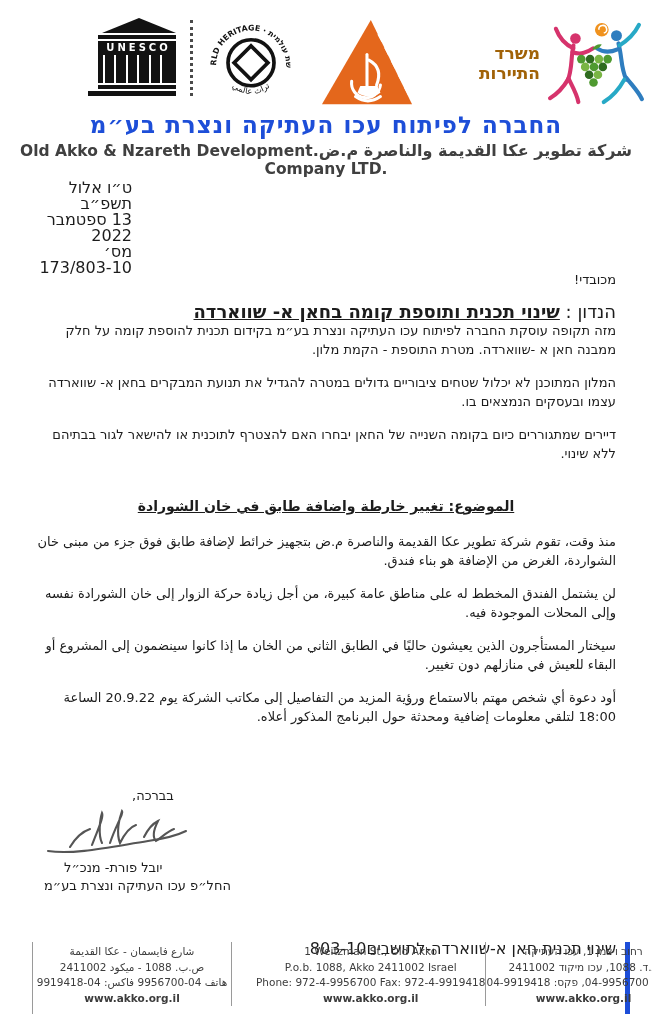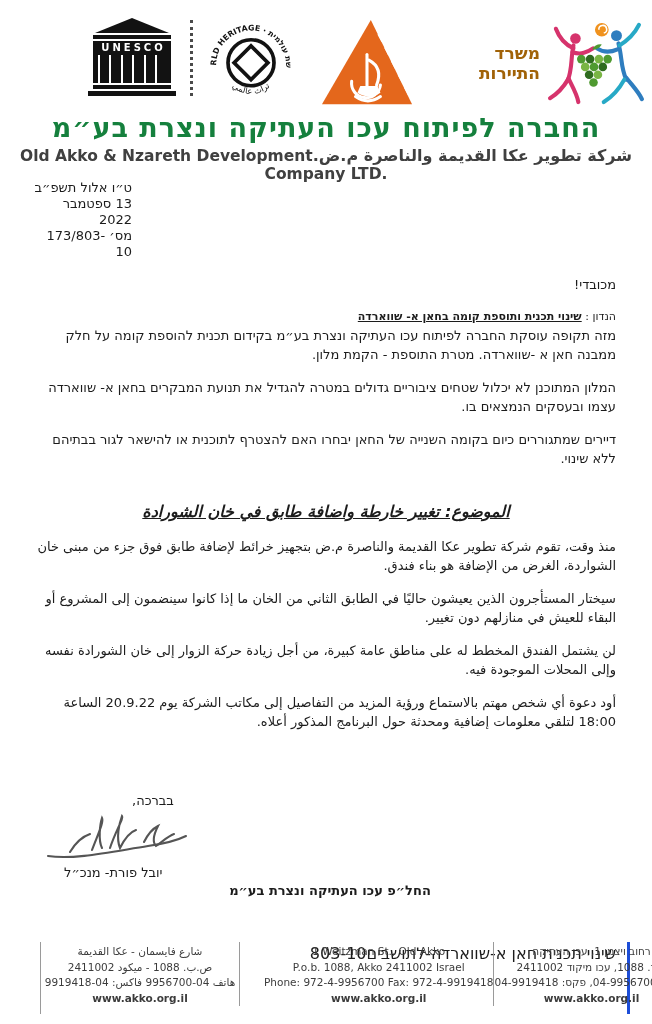--- a/index.html
+++ b/index.html
@@ -4,68 +4,68 @@
 <style>
   html,body{margin:0;padding:0;background:#e8e8e8;}
   .page{
     position:relative;width:652px;height:1024px;background:#ffffff;
     margin:0 auto;overflow:hidden;
     font-family:"DejaVu Sans",sans-serif;color:#1c1c1c;
   }
   
   .letterhead{padding-top:14px;}
   .logos-row{display:flex;align-items:flex-start;justify-content:flex-start;height:96px;padding-left:88px;}
-  .unesco{display:flex;flex-direction:column;align-items:center;margin-top:4px;}
+  .unesco{display:flex;flex-direction:column;align-items:flex-end;margin-top:4px;}
   .unesco-roof{width:0;height:0;border-left:37px solid transparent;border-right:37px solid transparent;border-bottom:15px solid #121212;}
   .unesco-lintel{width:78px;height:4px;background:#121212;margin-top:2px;}
   .unesco-body{width:78px;height:42px;background:#121212;display:flex;flex-direction:column;align-items:center;margin-top:2px;}
   .unesco-word{color:#fff;font-size:10px;font-weight:bold;letter-spacing:3px;padding-left:3px;margin-top:1px;}
   .unesco-pillars{width:68px;flex:1;margin-top:2px;background:repeating-linear-gradient(90deg,#fff 0 2px,#121212 2px 11.4px);}
   .unesco-base{width:78px;height:4px;background:#121212;margin-top:2px;}
   .unesco-base2{width:88px;height:5px;background:#121212;margin-top:2px;}
   .dotted-divider{border-left:3px dotted #4a4a4a;height:76px;margin:6px 12px 0 14px;}
   .wh-logo{margin-top:0;}
   .akko-logo{margin:4px 0 0 22px;}
   .ministry{display:flex;align-items:center;margin-left:64px;margin-top:6px;}
   .ministry-text{color:#a16207;font-weight:bold;font-size:17px;line-height:20px;text-align:right;margin-right:4px;}
   
   .company-title{
-    text-align:center;color:#15803d;font-weight:bold;font-size:27px;
+    text-align:center;color:#1d4ed8;font-weight:bold;font-size:23px;
     margin-top:2px;letter-spacing:1px;
   }
   .company-sub{direction:rtl;text-align:center;color:#404040;font-weight:bold;font-size:15.5px;margin-top:3px;}
   .company-sub .ar{font-size:16px;}
   
   .letter-body{direction:rtl;text-align:right;padding:0 36px;font-size:13px;line-height:19px;}
   .date-block{
     position:absolute;top:180px;left:30px;width:102px;
-    direction:rtl;text-align:right;font-size:13px;line-height:16px;
+    direction:rtl;text-align:right;font-size:16px;line-height:16px;
   }
   .salutation{margin-top:92px;}
-  .subject-line{margin-top:13px;font-size:11px;}
+  .subject-line{margin-top:13px;font-size:18px;}
   .subject-line .subj{font-weight:bold;text-decoration:underline;}
   .letter-body p{margin:0 0 14px;}
   .p-first{margin-top:19px;}
   .ar-subject{
     text-align:center;font-weight:bold;text-decoration:underline;
-    font-size:16px;margin-top:34px;margin-bottom:16px;font-style:italic;
+    font-size:14px;margin-top:34px;margin-bottom:16px;
   }
   .ar-par{font-size:13px;}
   
   .sig-block{margin-top:60px;direction:rtl;}
   .sig-closing{text-align:left;padding-left:96px;}
   .sig-art{display:block;margin:2px 0 0 0;float:left;margin-left:4px;}
   .sig-name{clear:left;text-align:left;padding-left:28px;margin-top:-14px;line-height:18px;}
-  .sig-co{text-align:center;padding-left:8px;line-height:18px;font-weight:bold;}
+  .sig-co{text-align:left;padding-left:8px;line-height:18px;}
   .ref-line{margin-top:44px;font-size:16px;direction:rtl;}
   
   .contact-footer{
-    position:absolute;left:40px;right:22px;top:942px;height:72px;
+    position:absolute;left:32px;right:22px;top:942px;height:72px;
     display:flex;align-items:flex-start;
-    border-left:1px solid #9a9a9a;border-right:3px solid #1d4ed8;
+    border-left:1px solid #9a9a9a;border-right:5px solid #1d4ed8;
     font-size:10.5px;line-height:15.5px;color:#3c3c3c;
   }
   .f-col{flex:1;text-align:center;padding-top:2px;}
   .f-col > div{white-space:nowrap;}
   .f-col-ar{flex:0 0 198px;direction:rtl;}
   .f-col-en{flex:0 0 210px;border-left:1px solid #9a9a9a;border-right:1px solid #9a9a9a;padding-left:24px;}
   .f-col-he{flex:1;direction:rtl;}
   .f-url{font-weight:600;}
 </style>
 </head>
@@ -185,22 +185,22 @@
       <span>הנדון :</span>
       <span class="subj">שינוי תכנית ותוספת קומה בחאן א- שווארדה</span>
     </div>
 
     <p class="p-first">מזה תקופה עוסקת החברה לפיתוח עכו העתיקה ונצרת בע״מ בקידום תכנית להוספת קומה על חלק ממבנה חאן א -שווארדה. מטרת התוספת - הקמת מלון.</p>
     <p>המלון המתוכנן לא יכלול שטחים ציבוריים גדולים במטרה להגדיל את תנועת המבקרים בחאן א- שווארדה עצמו ובעסקים הנמצאים בו.</p>
     <p>דיירים שמתגוררים כיום בקומה השנייה של החאן יבחרו האם להצטרף לתוכנית או להישאר לגור בבתיהם ללא שינוי.</p>
 
     <div class="ar-subject">الموضوع: تغيير خارطة واضافة طابق في خان الشورادة</div>
     <p class="ar-par">منذ وقت، تقوم شركة تطوير عكا القديمة والناصرة م.ض بتجهيز خرائط لإضافة طابق فوق جزء من مبنى خان الشواردة، الغرض من الإضافة هو بناء فندق.</p>
+    <p class="ar-par">لن يشتمل الفندق المخطط له على مناطق عامة كبيرة، من أجل زيادة حركة الزوار إلى خان الشورادة نفسه وإلى المحلات الموجودة فيه.</p>
     <p class="ar-par">سيختار المستأجرون الذين يعيشون حاليًا في الطابق الثاني من الخان ما إذا كانوا سينضمون إلى المشروع أو البقاء للعيش في منازلهم دون تغيير.</p>
-    <p class="ar-par">لن يشتمل الفندق المخطط له على مناطق عامة كبيرة، من أجل زيادة حركة الزوار إلى خان الشورادة نفسه وإلى المحلات الموجودة فيه.</p>
     <p class="ar-par">أود دعوة أي شخص مهتم بالاستماع ورؤية المزيد من التفاصيل إلى مكاتب الشركة يوم 20.9.22 الساعة 18:00 لتلقي معلومات إضافية ومحدثة حول البرنامج المذكور أعلاه.</p>
 
     <div class="sig-block">
       <div class="sig-closing">בברכה,</div>
       <svg class="sig-art" width="150" height="52" viewBox="0 0 150 52">
         <g stroke="#555555" fill="none" stroke-width="2.1" stroke-linecap="round">
           <path d="M52,38 C58,22 64,10 62,6 C60,12 58,28 62,36"></path>
           <path d="M70,36 C76,18 84,6 82,4 C79,12 76,26 80,36 C84,28 90,20 96,18"></path>
           <path d="M104,30 C108,22 114,16 118,14 C114,22 112,30 116,34 C122,30 128,24 134,22"></path>
           <path d="M8,44 C34,48 70,40 108,34 C122,32 134,30 146,24"></path>

